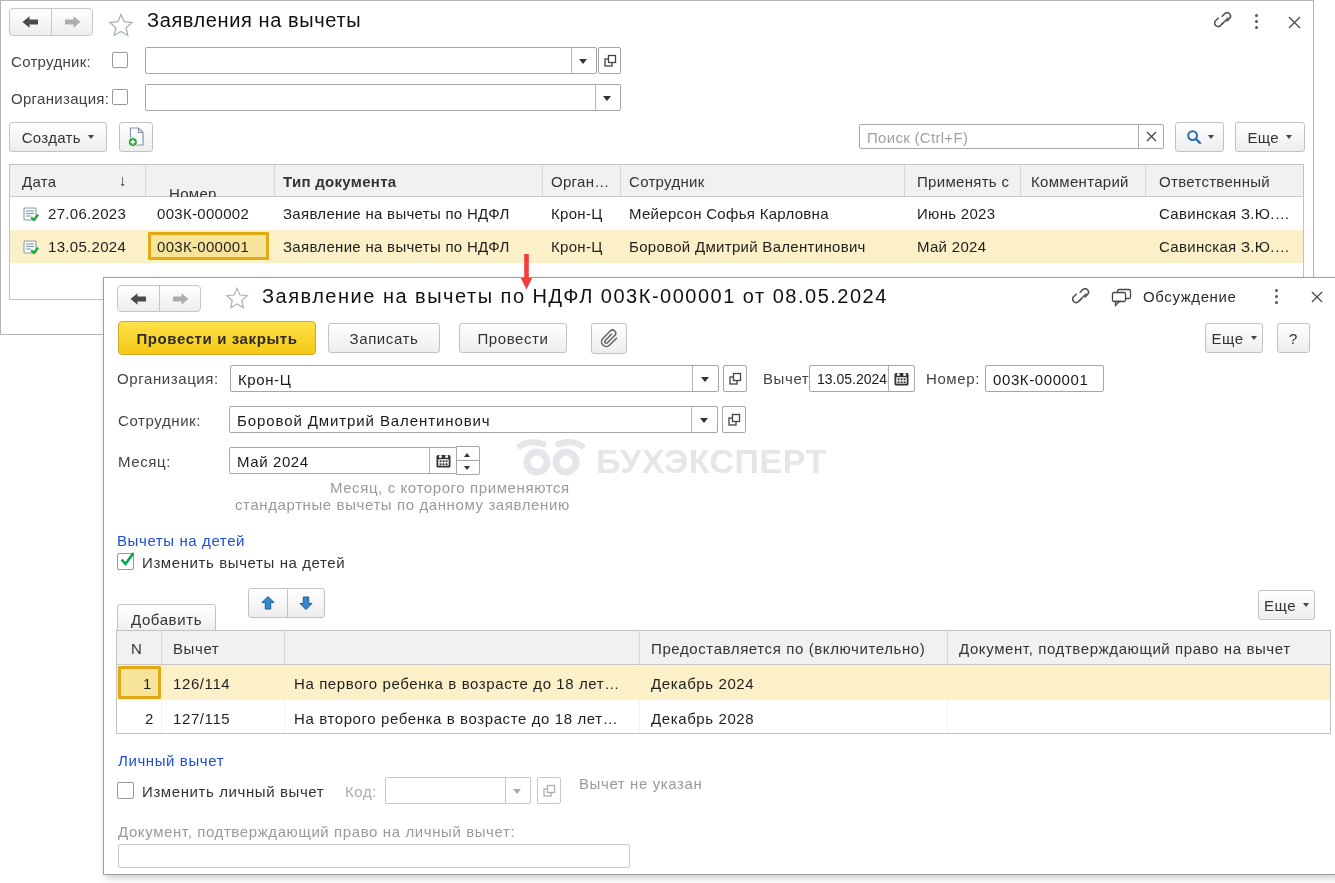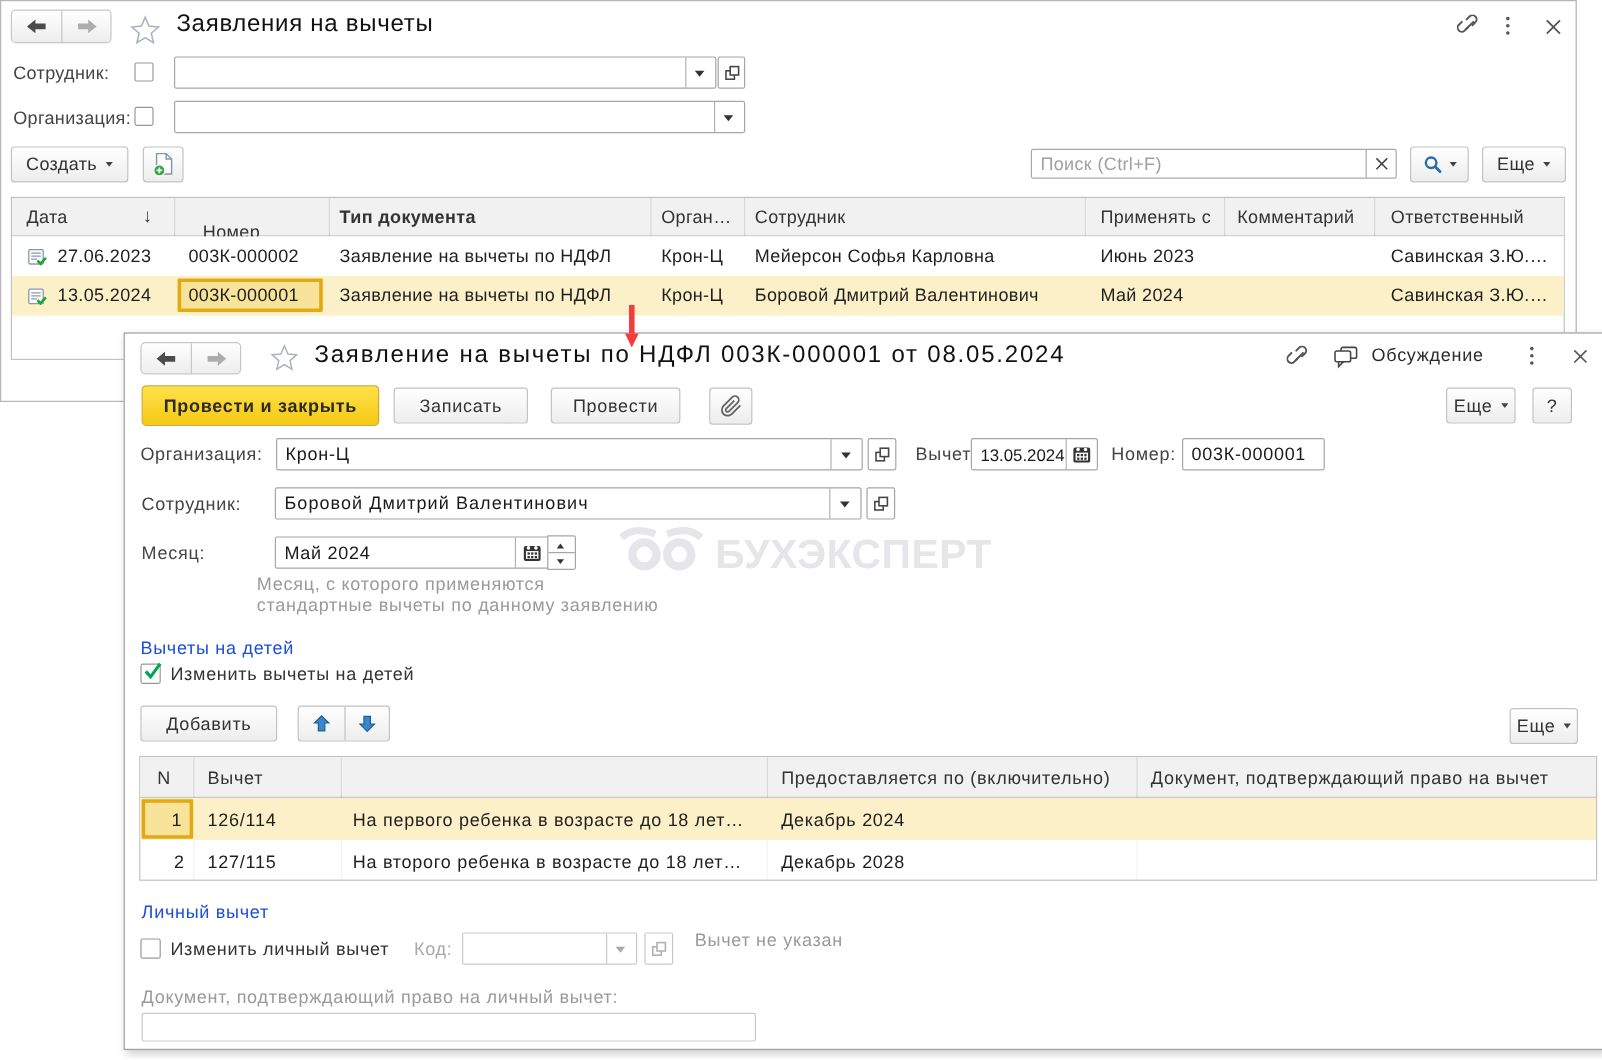--- a/index.html
+++ b/index.html
@@ -305,30 +305,30 @@
             <rect x="10.6" y="11.3" width="1.9" height="1.9"></rect>
           </g>
         </svg>
     </div>
   </div>
   <div class="abs" style="left:352px;top:168px;width:24px;height:29px;border:1px solid #a6a6a6;border-radius:0 2px 2px 0;box-sizing:border-box;background:#fff;">
     <div class="abs" style="left:0;top:13px;width:22px;height:1px;background:#a6a6a6;"></div>
     <div class="tri" style="left:7px;top:6px;border-top:none;border-bottom:4px solid #333;border-width:3px;border-bottom-width:4px;"></div>
     <div class="tri" style="left:7px;top:19px;border-width:3px;border-top-width:4px;"></div>
   </div>
-  <div class="abs gray" style="left:110px;top:202px;font-size:15px;line-height:16.5px;">Месяц, с которого применяются<br>стандартные вычеты по данному заявлению</div>
+  <div class="abs gray" style="left:131px;top:202px;font-size:15px;line-height:16.5px;text-align:right;">Месяц, с которого применяются<br>стандартные вычеты по данному заявлению</div>
 
   <div class="abs green" style="left:13px;top:254px;font-size:15px;">Вычеты на детей</div>
   <div class="cb" style="left:13px;top:275px;width:17px;height:17px;"></div>
   <svg class="abs" style="left:15px;top:273px;" width="17" height="17" viewBox="0 0 17 17">
       <path d="M2.5 8.5 l4 4.5 l8 -11" fill="none" stroke="#00a651" stroke-width="2.6"></path>
     </svg>
   <div class="abs" style="left:38px;top:276px;font-size:15px;color:#333;">Изменить вычеты на детей</div>
 
-  <div class="btn" style="left:13px;top:310px;width:114px;height:30px;">Добавить</div>
+  <div class="btn" style="left:13px;top:326px;width:99px;height:30px;">Добавить</div>
   <div class="abs" style="left:144px;top:310px;width:77px;height:30px;border:1px solid #c2c2c2;border-radius:3px;background:linear-gradient(#ffffff,#ededed);box-sizing:border-box;">
     <div class="abs" style="left:38px;top:0;width:1px;height:28px;background:#c2c2c2;"></div>
     <svg class="abs" style="left:11px;top:6px;" width="16" height="16" viewBox="0 0 16 16">
         <path d="M8 1.5 L14 7.5 H10.7 V14 H5.3 V7.5 H2 Z" fill="#3887c8" stroke="#1d5e96" stroke-width="1"></path>
       </svg>
     <svg class="abs" style="left:49px;top:6px;" width="16" height="16" viewBox="0 0 16 16">
         <path d="M8 14.5 L2 8.5 H5.3 V2 H10.7 V8.5 H14 Z" fill="#3887c8" stroke="#1d5e96" stroke-width="1"></path>
       </svg>
   </div>
   <div class="btn" style="left:1154px;top:312px;width:57px;height:30px;">Еще&nbsp;<span class="tri" style="position:static;display:inline-block;border-top-color:#444;border-width:3.5px;border-top-width:4.5px;margin-left:2px;"></span></div>

